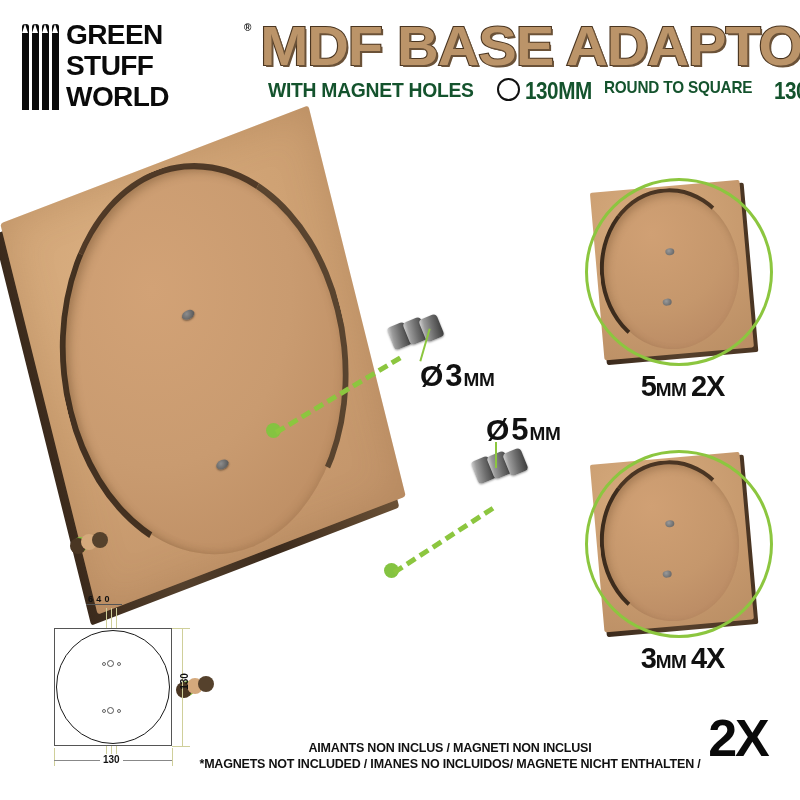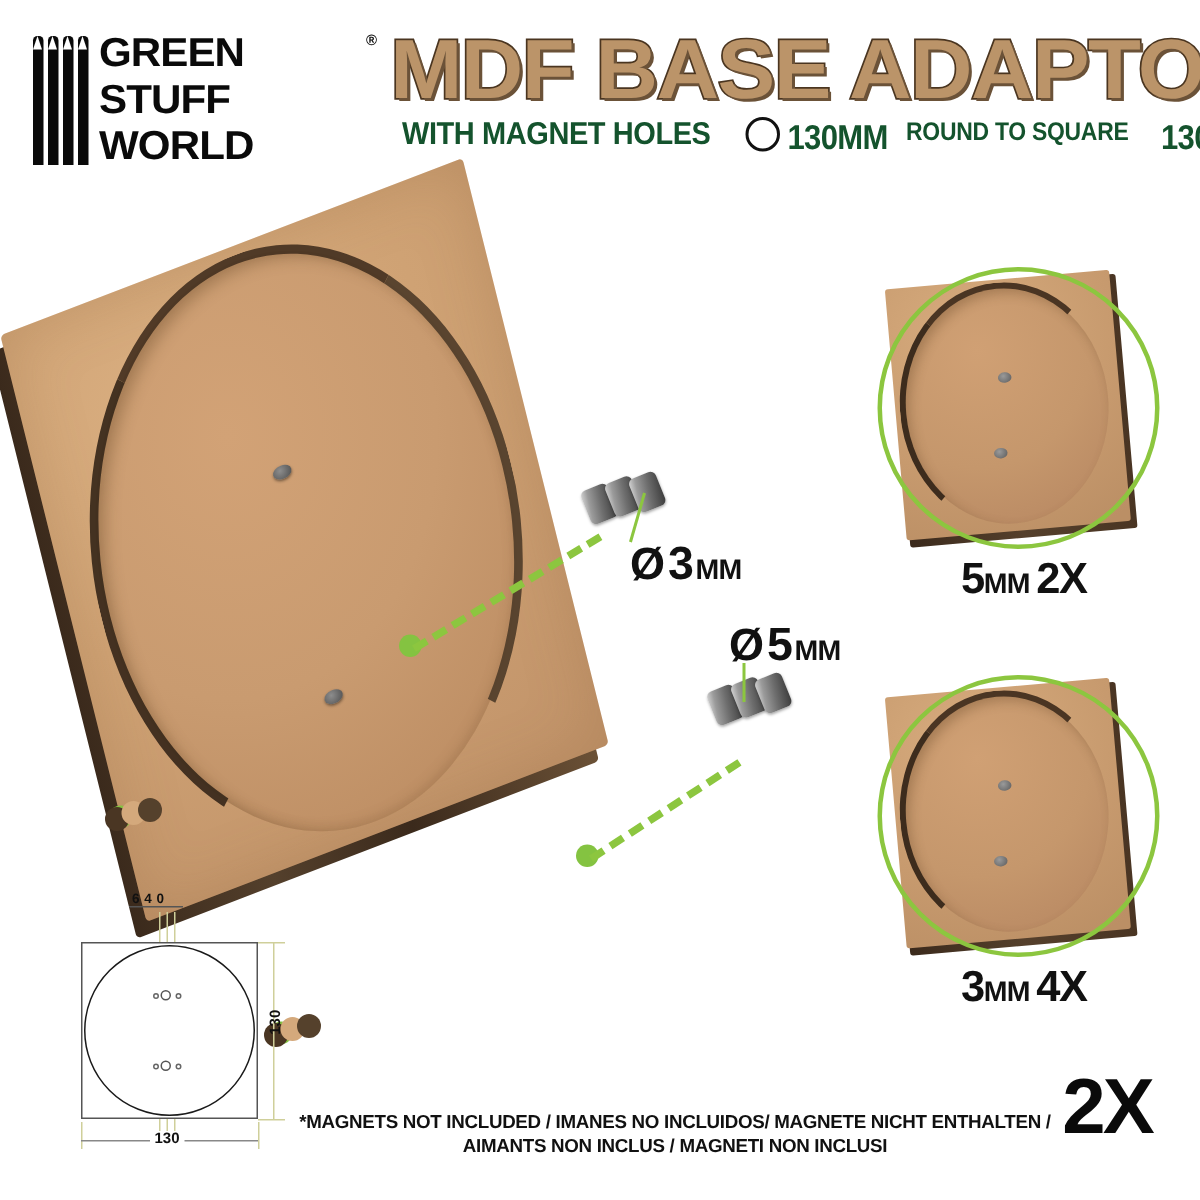--- a/index.html
+++ b/index.html
@@ -318,19 +318,19 @@
     <div class="tech-dimR-b"></div>
     <div class="tech-lblR">130</div>
 
     <div class="tech-dimB-l"></div>
     <div class="tech-dimB-r"></div>
     <div class="tech-dimB"></div>
     <div class="tech-lblB">130</div>
   </div>
 
   <div id="disclaimer">
+    <div>AIMANTS NON INCLUS / MAGNETI NON INCLUSI</div>
     <div>*MAGNETS NOT INCLUDED / IMANES NO INCLUIDOS/ MAGNETE NICHT ENTHALTEN /</div>
-    <div>AIMANTS NON INCLUS / MAGNETI NON INCLUSI</div>
   </div>
 
   <div id="qty">2X</div>
 
 </div>
 
 </body></html>

